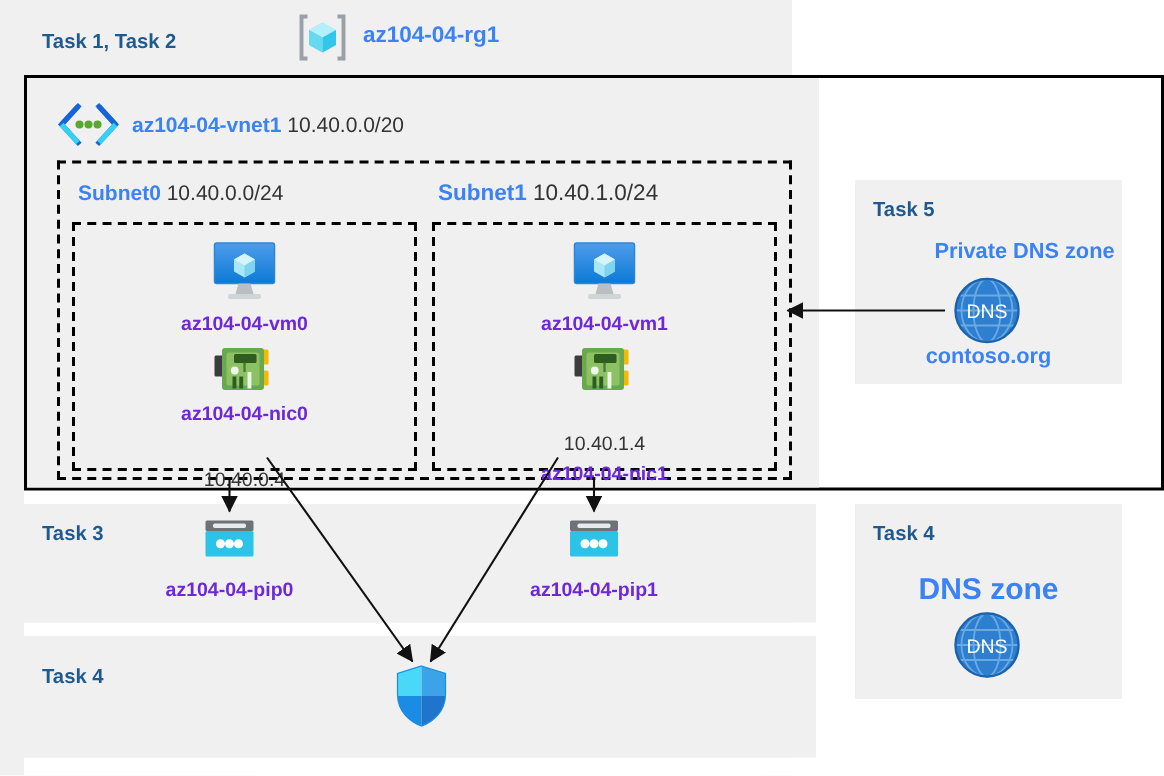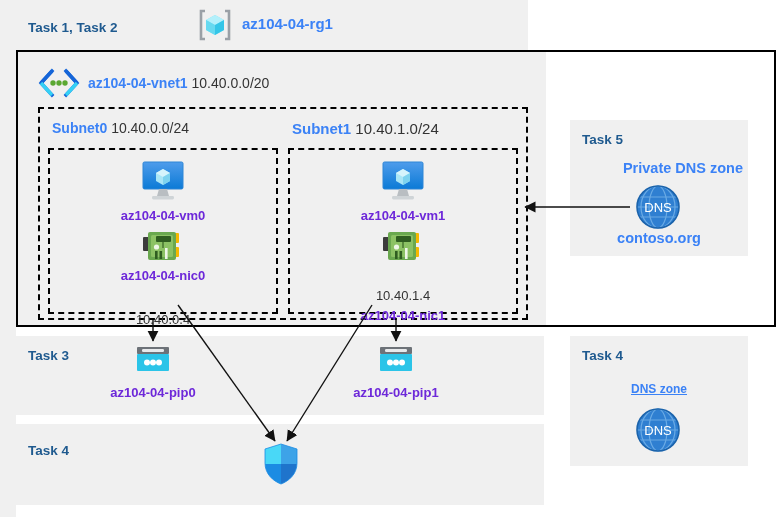--- a/index.html
+++ b/index.html
@@ -232,21 +232,21 @@
         <path d="M6,34 H42"></path>
       </g>
       <circle cx="24" cy="24" r="21" fill="none" stroke="#1b63ab" stroke-width="1.6"></circle>
       <text x="24" y="29" font-family="'Liberation Sans',sans-serif" font-size="13" fill="#ffffff" text-anchor="middle">DNS</text>
     </svg>
   </div>
   <div class="center-t title-bold" style="left:570px;top:230px;width:178px;font-size:14.5px;">contoso.org</div>
 
   <div class="task-panel" style="left:570px;top:336px;width:178px;height:130px;"></div>
   <div class="task-label" style="left:582px;top:348px;">Task 4</div>
-  <div class="center-t title-bold" style="left:570px;top:382px;width:178px;font-size:12px;text-decoration:underline;">DNS zone</div>
+  <div class="center-t title-bold" style="left:570px;top:382px;width:178px;font-size:20px;">DNS zone</div>
 
   <div class="icon" style="left:634px;top:406px;">
     <svg width="48" height="48" viewBox="0 0 48 48">
       <circle cx="24" cy="24" r="21" fill="#2f7fd1"></circle>
       <g fill="none" stroke="#74b2e8" stroke-width="1.2" opacity="0.85">
         <ellipse cx="24" cy="24" rx="9" ry="21"></ellipse>
         <ellipse cx="24" cy="24" rx="17" ry="21"></ellipse>
         <line x1="3" y1="24" x2="45" y2="24"></line>
         <path d="M6,14 H42"></path>
         <path d="M6,34 H42"></path>

